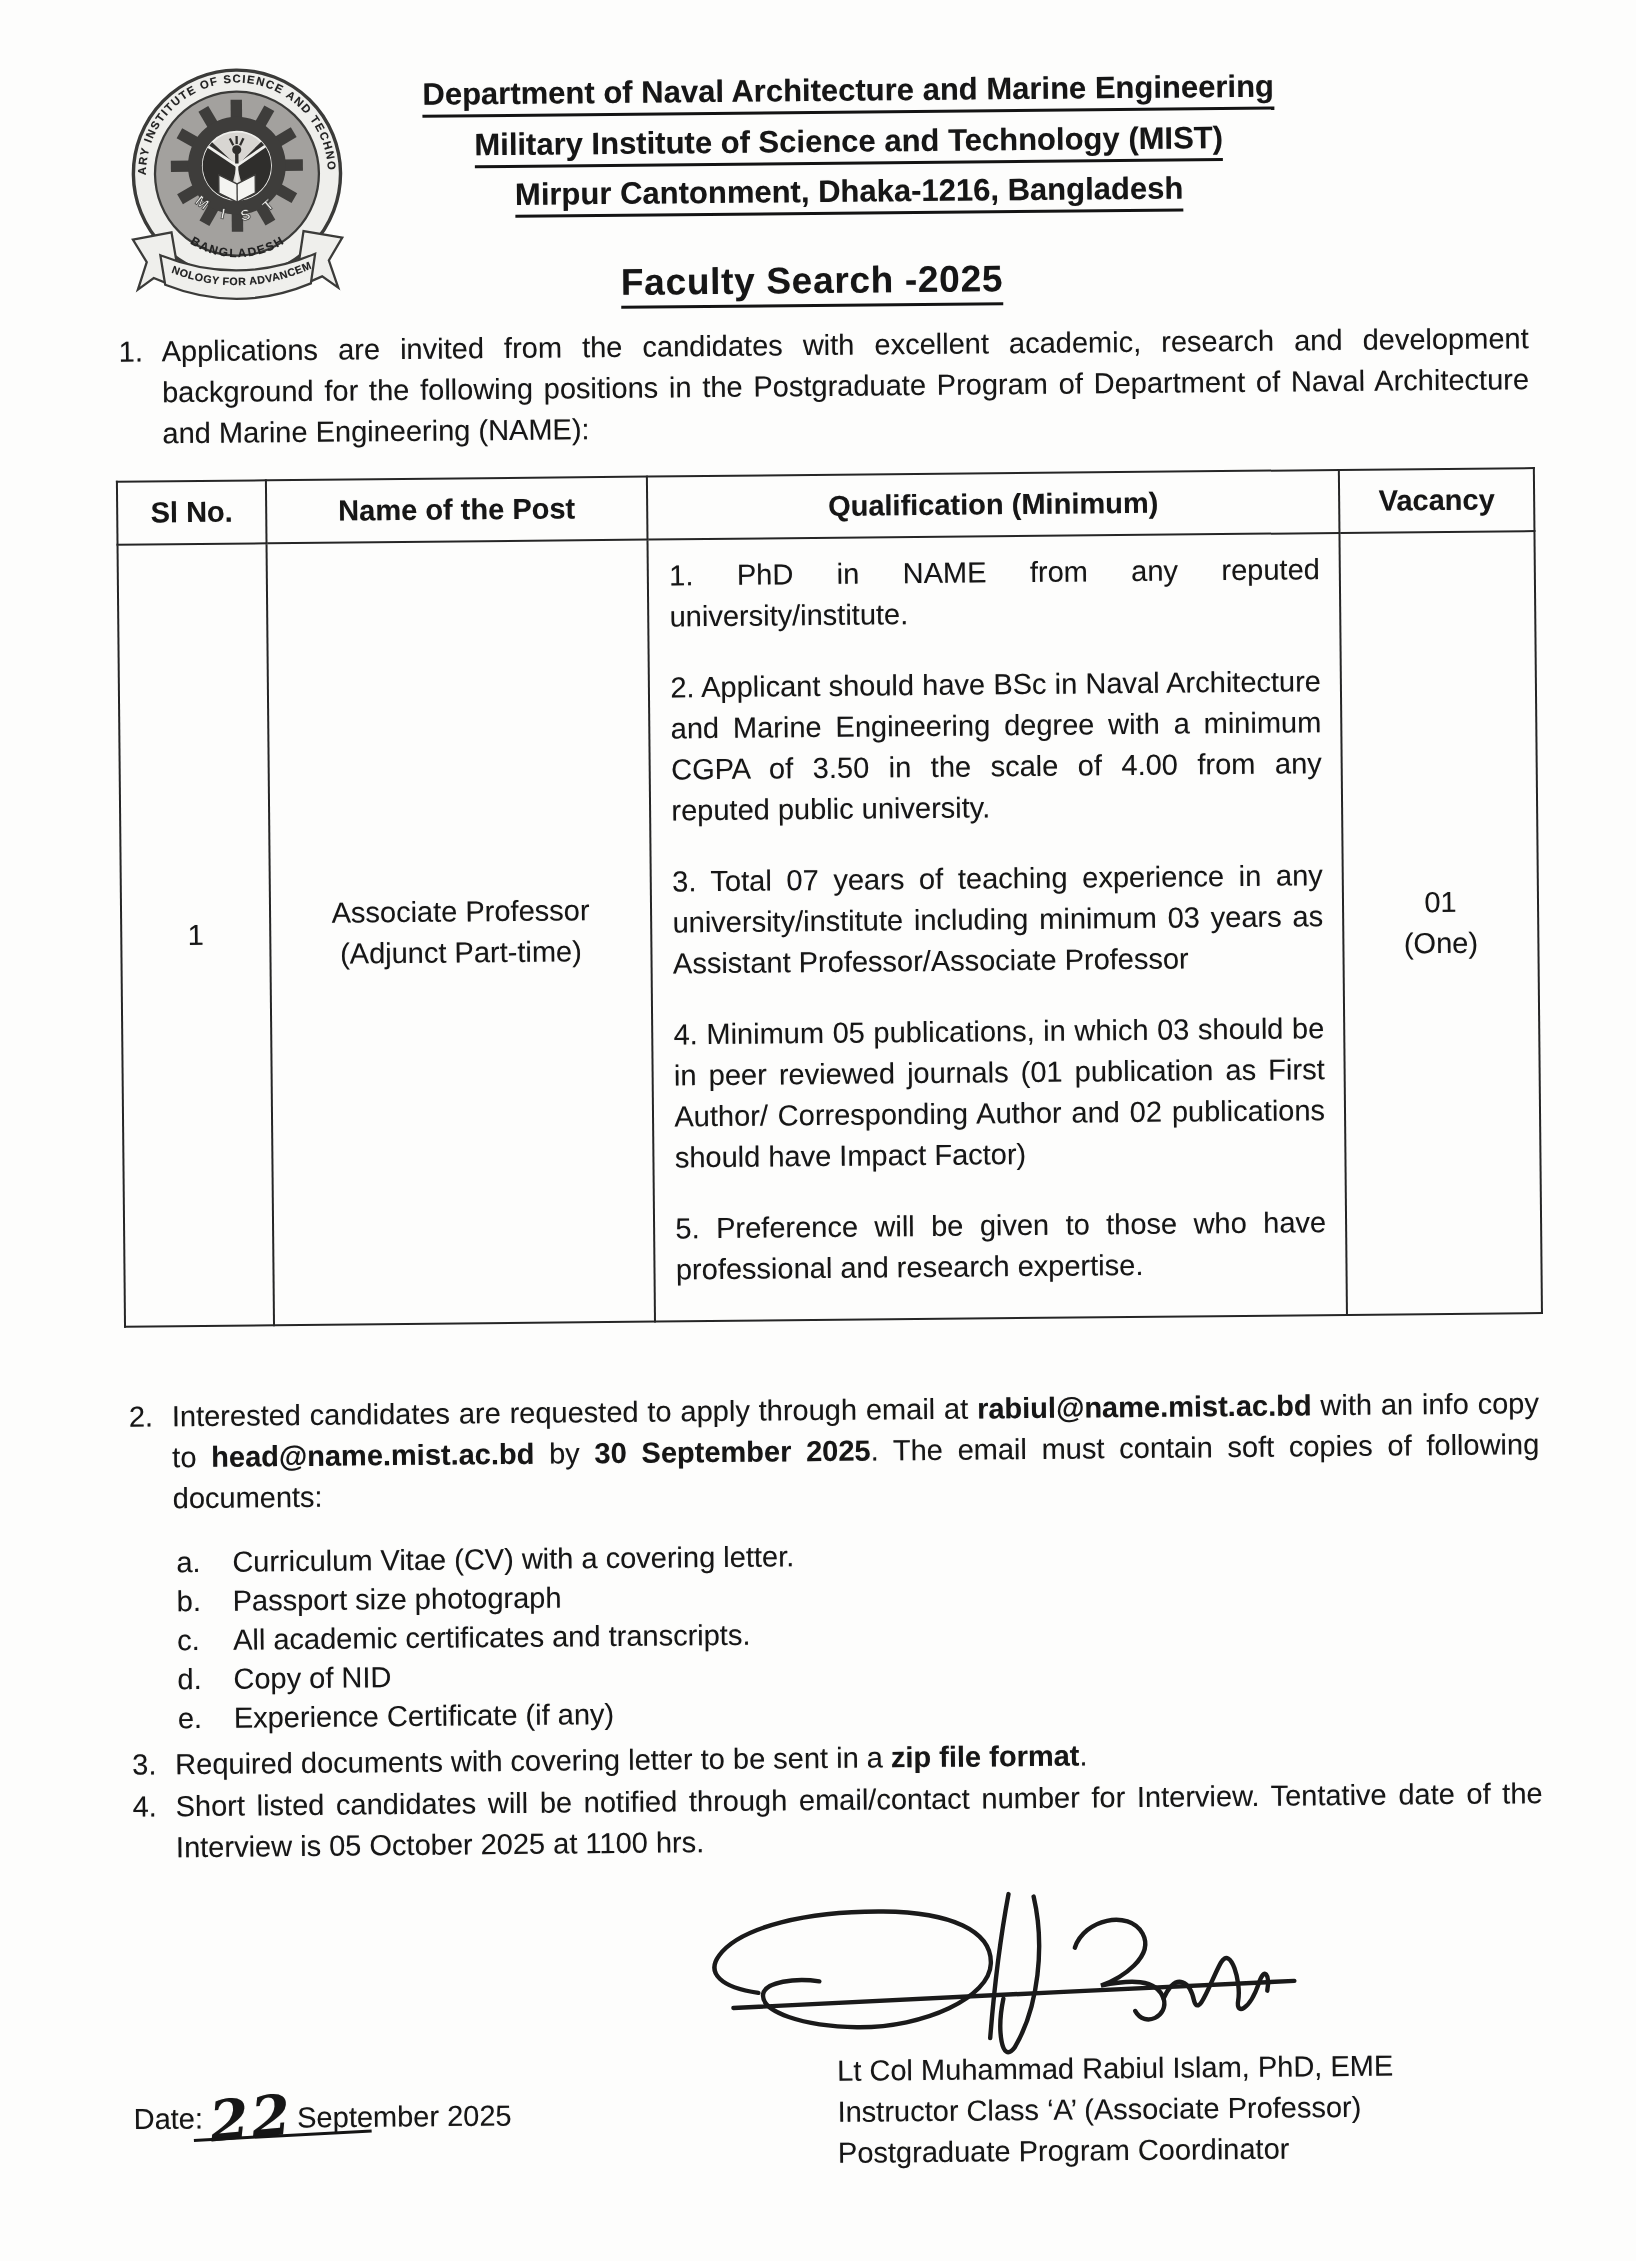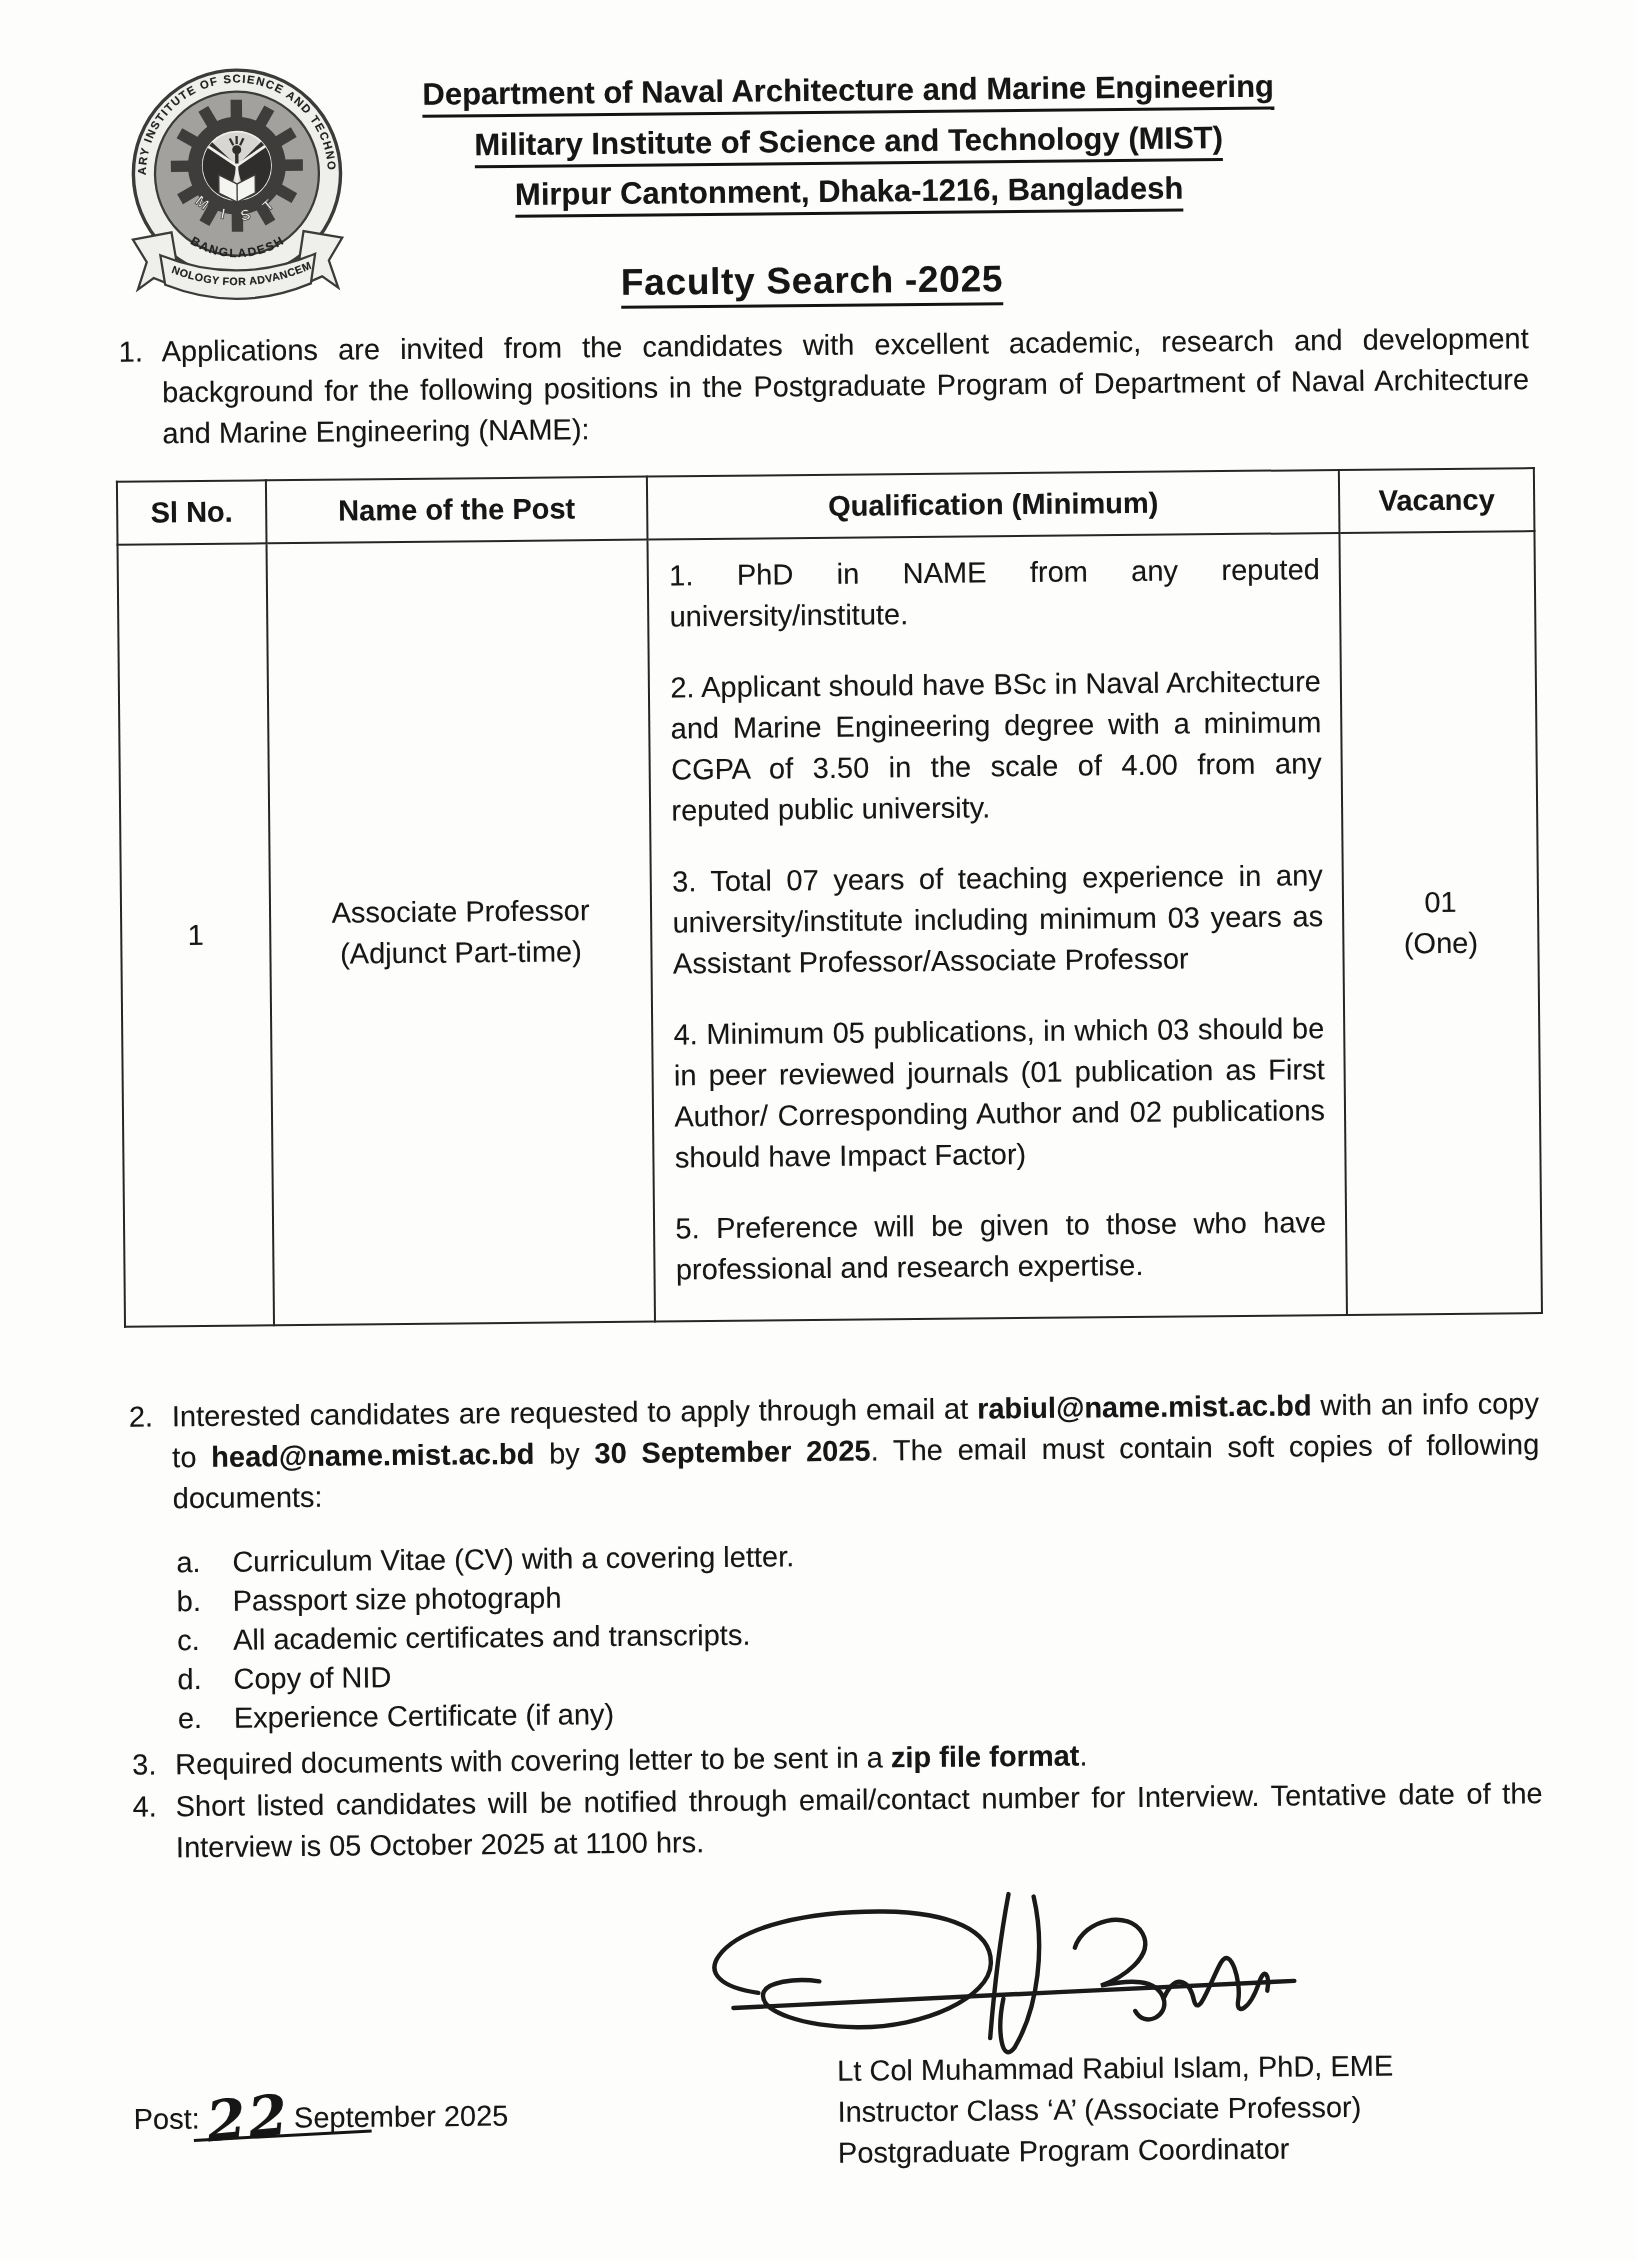--- a/index.html
+++ b/index.html
@@ -201,19 +201,19 @@
       </g>
     </svg>
 
     <div class="sigblock">
       <div>Lt Col Muhammad Rabiul Islam, PhD, EME</div>
       <div>Instructor Class ‘A’ (Associate Professor)</div>
       <div>Postgraduate Program Coordinator</div>
     </div>
 
     <div class="dateline">
-      <span>Post:</span><span class="day">22</span><span>September 2025</span>
+      <span>Date:</span><span class="day">22</span><span>September 2025</span>
     </div>
     <div class="daystrike"></div>
 
   </div>
 </div>
 
 
 </body></html>

